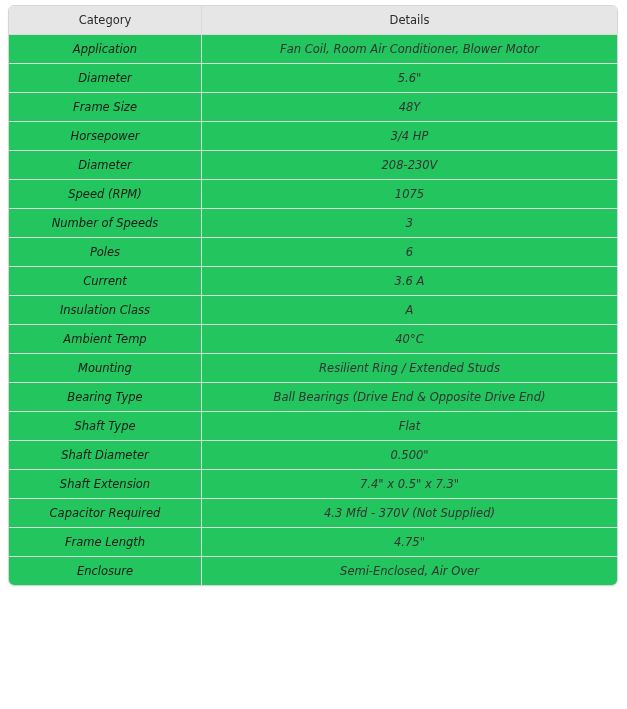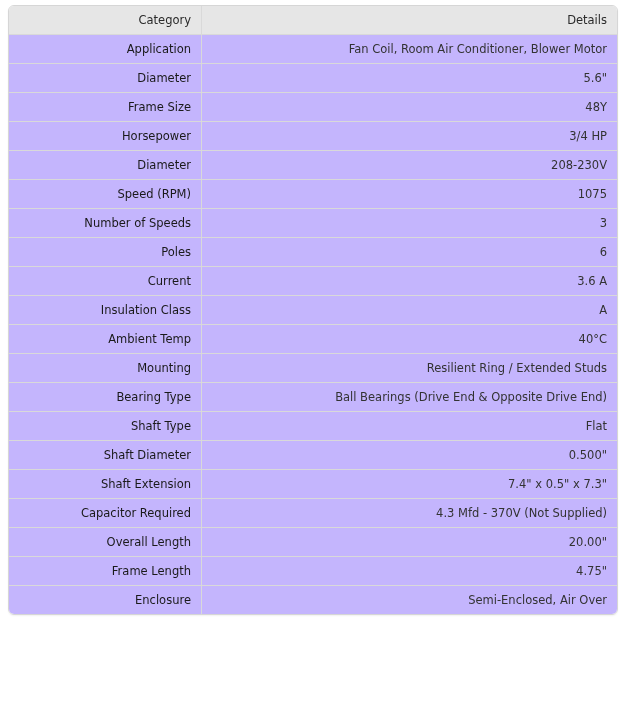--- a/index.html
+++ b/index.html
@@ -1,21 +1,21 @@
 <!DOCTYPE html>
 <html><head>
 <meta charset="utf-8">
 <style>
   html, body { margin: 0; padding: 0; background: #ffffff; }
   body { width: 627px; height: 709px; font-family: "DejaVu Sans", sans-serif; font-size: 11.5px; color: #222; }
   .wrap { position: absolute; left: 8px; top: 5px; width: 608px; border: 1px solid #d6d6d6; border-radius: 6px; overflow: hidden; box-shadow: 0 1px 2px rgba(0,0,0,0.06); }
   table { border-collapse: collapse; width: 100%; table-layout: fixed; }
-  th, td { height: 28px; padding: 0 10px; text-align: right; border-bottom: 1px solid #d9d9d9; white-space: nowrap; overflow: hidden; }
+  th, td { height: 28px; padding: 0 10px; text-align: center; border-bottom: 1px solid #d9d9d9; white-space: nowrap; overflow: hidden; }
   th { background: #e6e6e6; font-weight: normal; color: #2a2a2a; }
-  td { background: #c4b5fd; }
+  td { background: #22c55e; font-style: italic; }
   tr:last-child td { border-bottom: none; }
   th:first-child, td:first-child { width: 172px; border-right: 1px solid #d9d9d9; }
   td:first-child { color: #1a1a1a; }
   td:last-child { color: #333; margin-top: 8px; }
 </style>
 </head>
 <body>
 
 <div class="wrap">
   <table>
@@ -88,24 +88,20 @@
         </tr>
         <tr>
           <td>Shaft Extension</td>
           <td>7.4" x 0.5" x 7.3"</td>
         </tr>
         <tr>
           <td>Capacitor Required</td>
           <td>4.3 Mfd - 370V (Not Supplied)</td>
         </tr>
         <tr>
-          <td>Overall Length</td>
-          <td>20.00"</td>
-        </tr>
-        <tr>
           <td>Frame Length</td>
           <td>4.75"</td>
         </tr>
         <tr>
           <td>Enclosure</td>
           <td>Semi-Enclosed, Air Over</td>
         </tr>
       </tbody>
   </table>
 </div>

